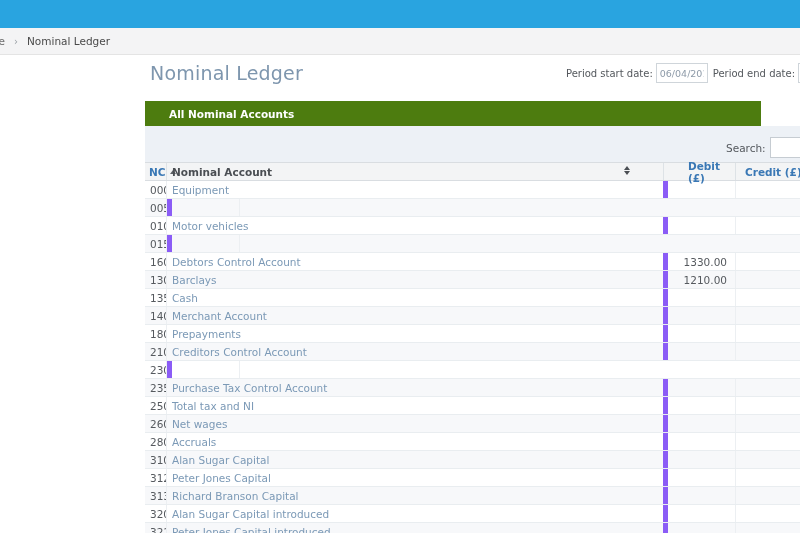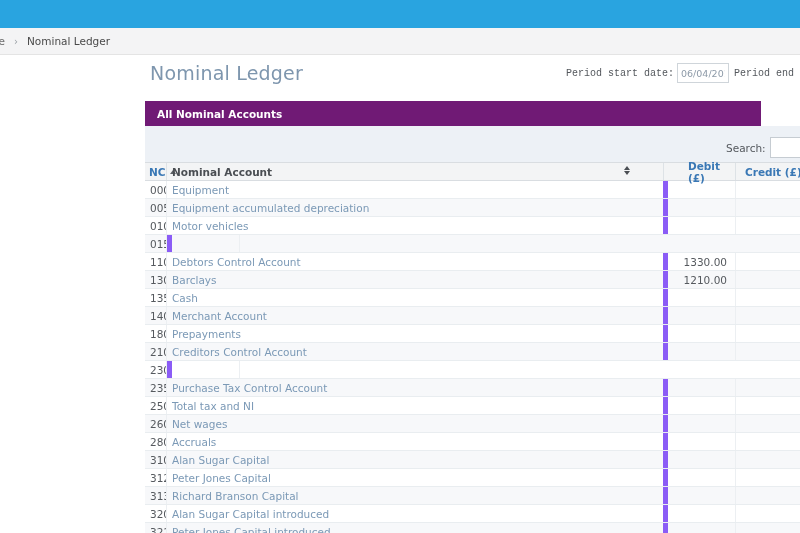--- a/index.html
+++ b/index.html
@@ -15,29 +15,29 @@
     background:#f4f4f5; border-bottom:1px solid #e4e4e4; display:flex; align-items:center;
     font-size:10.5px; color:#4a4a4a; white-space:nowrap; }
   .crumb-home { margin-left:-26px; color:#6b6b6b; }
   .crumb-sep { color:#9aa0a6; margin:0 9px; font-size:10px; }
 
   
   .page-title { position:absolute; left:150px; top:62px; font-size:19px; font-weight:400;
     color:#7e96ae; letter-spacing:.2px; }
   .period-row { position:absolute; left:566px; top:63px; display:flex; align-items:center;
     white-space:nowrap; font-size:10px; color:#54585d; }
-  .period-row label { margin-right:3px;font-family:Liberation Mono, monospace; }
+  .period-row label { margin-right:3px; }
   .date-input { width:52px; height:20px; border:1px solid #cfd5da; background:#fff;
     color:#8d9aa8; font-size:9.5px; padding:0 3px; margin-right:5px;
     font-family:"DejaVu Sans","Liberation Sans",sans-serif; }
 
   
   .panel-header { position:absolute; left:145px; top:101px; width:616px; height:25px;
-    background:#701a75; color:#fff; font-size:10.5px; font-weight:bold;
-    display:flex; align-items:center; padding-left:12px; }
+    background:#4d7c0f; color:#fff; font-size:10.5px; font-weight:bold;
+    display:flex; align-items:center; padding-left:24px; }
   .panel-body { position:absolute; left:145px; top:126px; width:655px; height:407px;
     background:#edf1f6; }
 
   
   .search-row { position:absolute; left:709px; top:137px; display:flex; align-items:center;
     font-size:10.5px; color:#54585d; white-space:nowrap; }
   .search-row label { margin-right:4px;margin-left:17px; }
   .search-input { width:130px; height:21px; border:1px solid #c6ccd2; background:#fff;
     font-size:10.5px; padding:0 4px; }
 
@@ -129,44 +129,41 @@
     <div class="td td-nc">000</div>
     <div class="td td-name">
       <a href="#">Equipment</a>
     </div>
     <div class="td td-debit"></div>
     <div class="td td-credit"></div>
   </div>
 
   <div class="tr">
     <div class="td td-nc">005</div>
-    <div class="td td-name">
-      <a href="#">Equipment accumulated depreciation</a>
-    </div>
     <div class="td td-debit"></div>
     <div class="td td-credit"></div>
   </div>
 
   <div class="tr">
     <div class="td td-nc">010</div>
     <div class="td td-name">
       <a href="#">Motor vehicles</a>
     </div>
     <div class="td td-debit"></div>
     <div class="td td-credit"></div>
   </div>
 
   <div class="tr">
     <div class="td td-nc">015</div>
     <div class="td td-debit"></div>
     <div class="td td-credit"></div>
   </div>
 
   <div class="tr">
-    <div class="td td-nc">110</div>
+    <div class="td td-nc">160</div>
     <div class="td td-name">
       <a href="#">Debtors Control Account</a>
     </div>
     <div class="td td-debit">1330.00</div>
     <div class="td td-credit"></div>
   </div>
 
   <div class="tr">
     <div class="td td-nc">130</div>
     <div class="td td-name">

